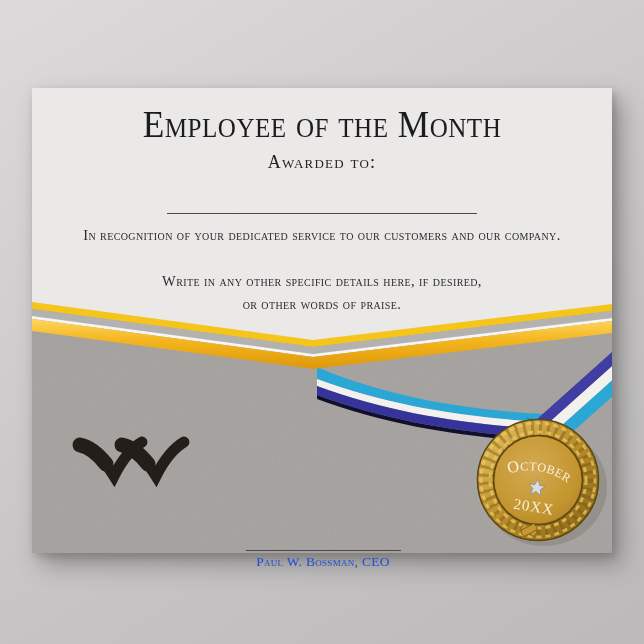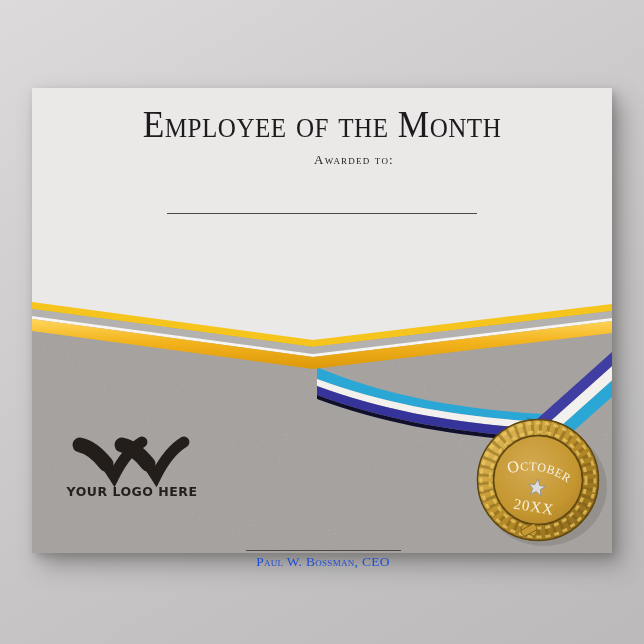--- a/index.html
+++ b/index.html
@@ -10,21 +10,21 @@
   }
   .poster{
     position:absolute;left:32px;top:88px;width:580px;height:465px;
     background:#f8f7f5;
     box-shadow:10px 12px 22px rgba(80,78,76,.45), 3px 4px 8px rgba(80,78,76,.30);
   }
   .gfx{position:absolute;left:0;top:0;width:580px;height:465px;}
   .overlay{position:absolute;left:0;top:0;width:580px;height:569px;pointer-events:none;}
   .txt{position:absolute;width:100%;text-align:center;color:#232325;font-variant:small-caps;}
   .title{top:14px;font-size:38px;line-height:44px;letter-spacing:.5px;transform:scaleX(.93);transform-origin:center;font-weight:500;color:#1c1c1e;}
-  .awarded{top:64px;font-size:13px;letter-spacing:1.2px;padding-left:32px;}
+  .awarded{top:64px;font-size:18px;letter-spacing:1.2px;}
   .name-line{position:absolute;left:135px;top:125px;width:310px;border-top:1.5px solid #4a4a4a;}
   .recognition{top:139px;font-size:14.5px;letter-spacing:.4px;color:#2b2b2e;}
   .details{top:182px;font-size:14.5px;line-height:22.5px;letter-spacing:.4px;color:#2b2b2e;}
   .sig-line{position:absolute;left:214px;top:462px;width:155px;border-top:1.5px solid #4a4a4a;}
   .sig-name{position:absolute;left:191px;top:466px;width:200px;text-align:center;font-size:13.5px;color:#1d4ed8;font-variant:small-caps;letter-spacing:.3px;}
   .logo-caption{
     position:absolute;left:30px;top:396px;width:140px;text-align:center;
     font-family:"DejaVu Sans",sans-serif;font-weight:bold;font-size:12.5px;
     letter-spacing:.5px;color:#241f1c;
   }
@@ -114,18 +114,22 @@
       <path d="M48,357 C58,359 66,366 74,376" stroke-width="15"></path>
       <path d="M90,358 C104,362 114,372 124,388 C132,372 142,360 152,354" stroke-width="11"></path>
       <path d="M90,357 C100,359 108,366 116,376" stroke-width="15"></path>
     </g>
   </svg>
 
   <div class="overlay">
     <div class="txt title">Employee of the Month</div>
     <div class="txt awarded">Awarded to:</div>
     <div class="name-line"></div>
+    <div class="txt recognition">In recognition of your dedicated service to our customers and our company.</div>
+    <div class="txt details">
+      <div>Write in any other specific details here, if desired,</div>
+      <div>or other words of praise.</div>
+    </div>
     <div class="sig-line"></div>
     <div class="sig-name">Paul W. Bossman, CEO</div>
-    <div class="logo-caption">YOUR LOGO HERE</div>
   </div>
 
 </div>
 
 </body></html>

